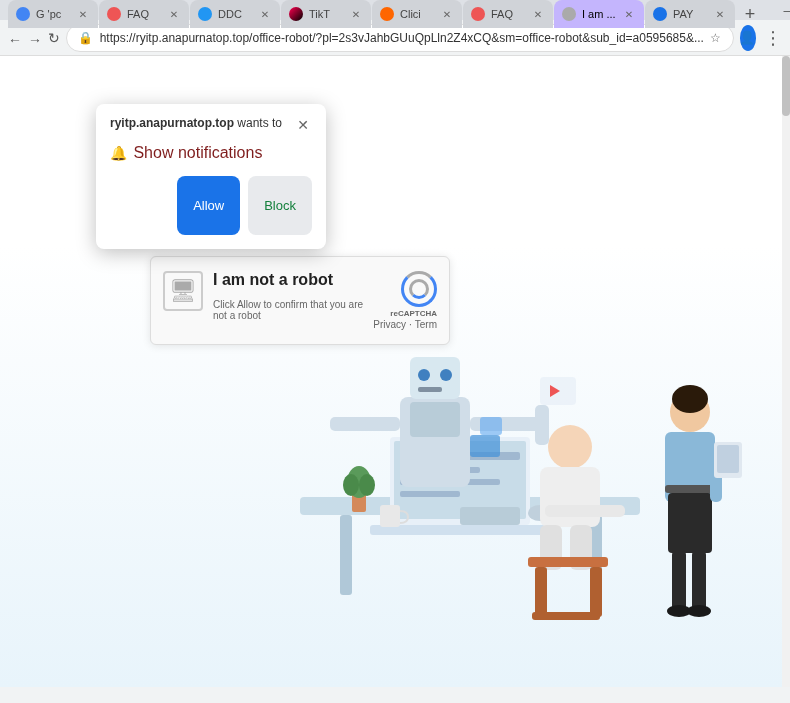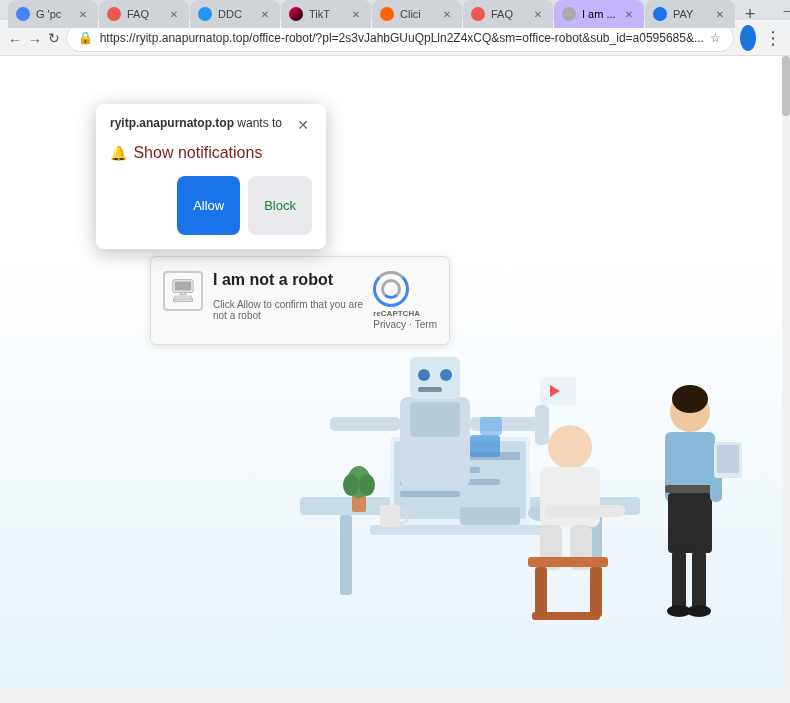--- a/index.html
+++ b/index.html
@@ -254,21 +254,21 @@
       color: #aaa;
       font-size: 20px;
       flex-shrink: 0;
     }
     .captcha-text-area { flex: 1; }
     .captcha-title { font-size: 16px; font-weight: 700; color: #222; margin-bottom: 10px; }
     .captcha-subtitle { font-size: 10px; color: #666; }
     .captcha-logo-area {
       display: flex;
       flex-direction: column;
-      align-items: flex-start;
+      align-items: flex-end;
       flex-shrink: 0;
     }
     .captcha-logo-circle {
       width: 36px;
       height: 36px;
       border-radius: 50%;
       border: 3px solid #4285f4;
       border-top-color: #aaa;
       margin-bottom: 2px;
       position: relative;

